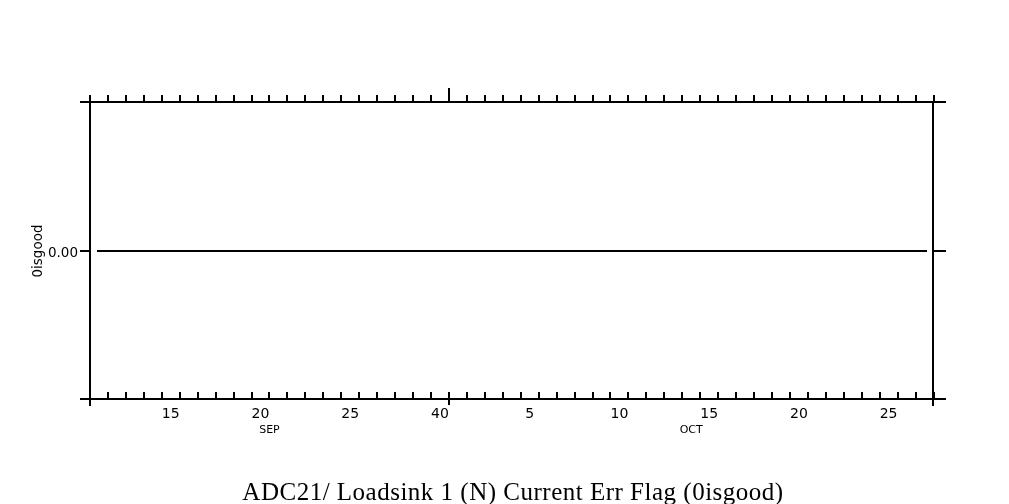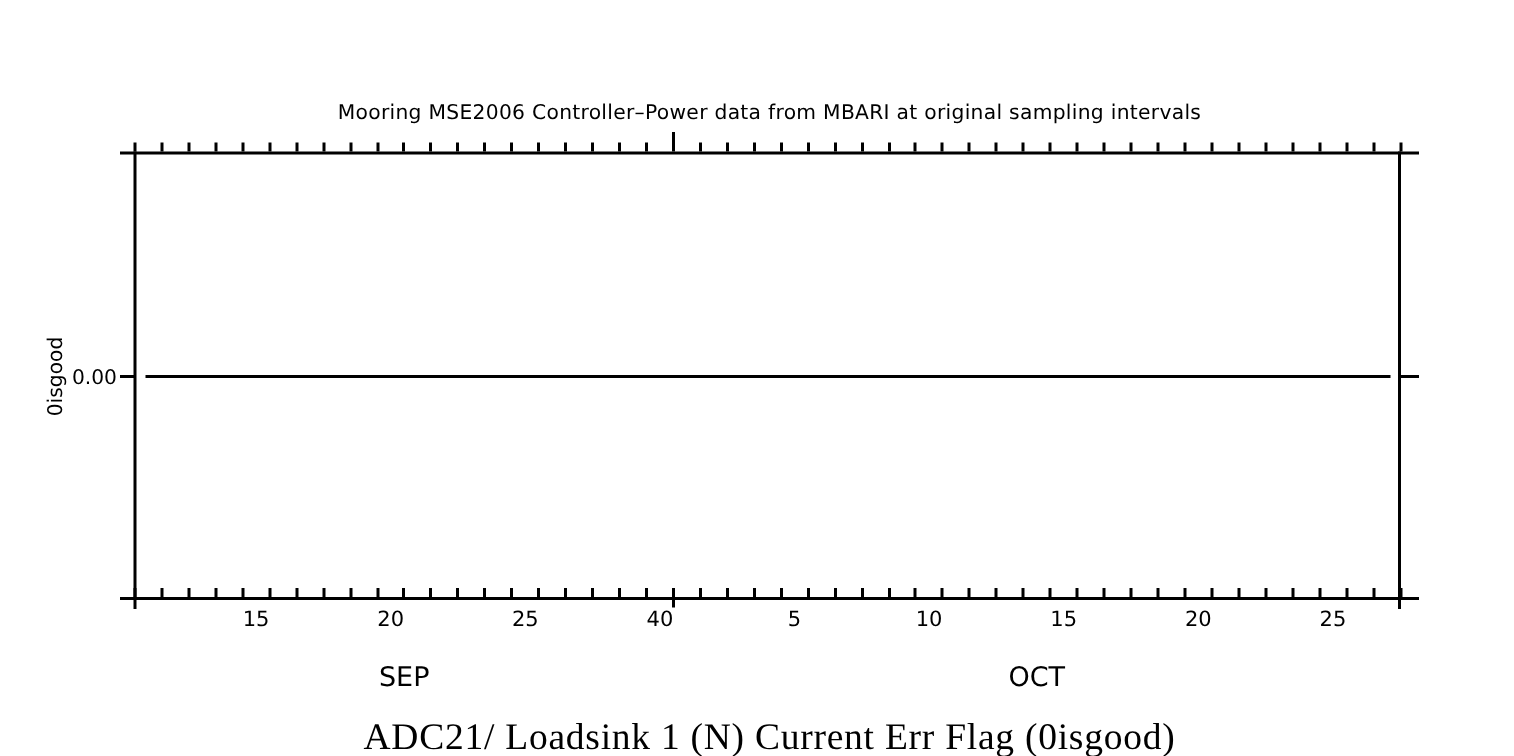--- a/index.html
+++ b/index.html
@@ -20,31 +20,30 @@
   #zero-tick-right{left:934px;top:250px;width:12px;height:2px;}
   #ytick-label{left:44px;top:244px;width:34px;text-align:right;font-size:13.5px;}
   #ylabel{left:37px;top:251px;transform:translate(-50%,-50%) rotate(-90deg);font-size:13.5px;white-space:nowrap;}
   
   .tick{width:2px;}
   .tick.top{height:6px;top:95px;}
   .tick.top.month{height:13px;top:88px;}
   .tick.bottom{height:6px;top:392px;}
   .tick.bottom.month{height:13px;top:392px;}
   .day-label{position:absolute;top:405px;transform:translateX(-50%);font-size:14px;}
-  .month-label{position:absolute;top:441px;transform:translateX(-50%);font-size:18px;}
+  .month-label{position:absolute;top:423px;transform:translateX(-50%);font-size:11px;}
   #caption{left:80px;top:451px;width:866px;text-align:center;
            font-family:"Liberation Serif","DejaVu Serif",serif;font-size:25px;letter-spacing:0.5px;margin-top:27px;}
 </style>
 </head>
 <body>
 
 <div id="page">
 
 
-  <div id="plot-title" class="abs">Mooring MSE2006 Controller–Power data from MBARI at original sampling intervals</div>
 
   <div id="plot-area">
     <div id="axis-top" class="hline"></div>
     <div id="axis-bottom" class="hline"></div>
     <div id="axis-left" class="vline"></div>
     <div id="axis-right" class="vline"></div>
 
     <div id="zero-tick-left" class="hline"></div>
     <div id="zero-tick-right" class="hline"></div>
     <div id="zero-line" class="hline"></div>

